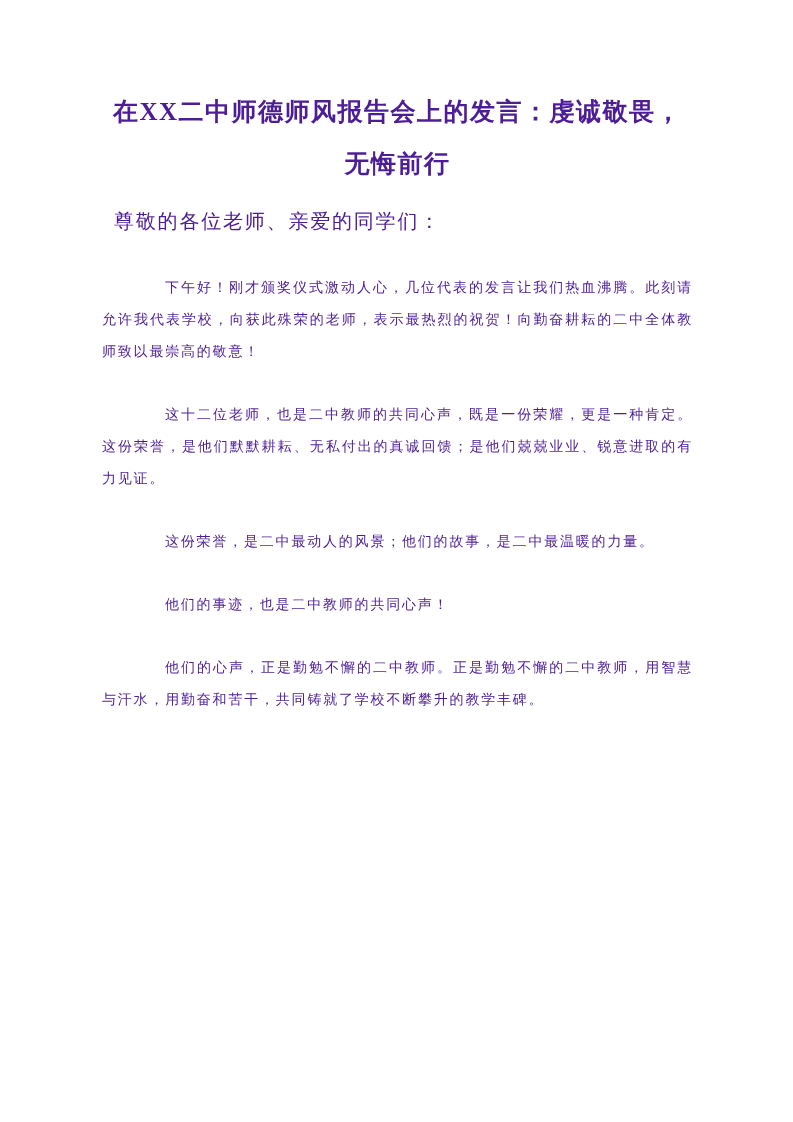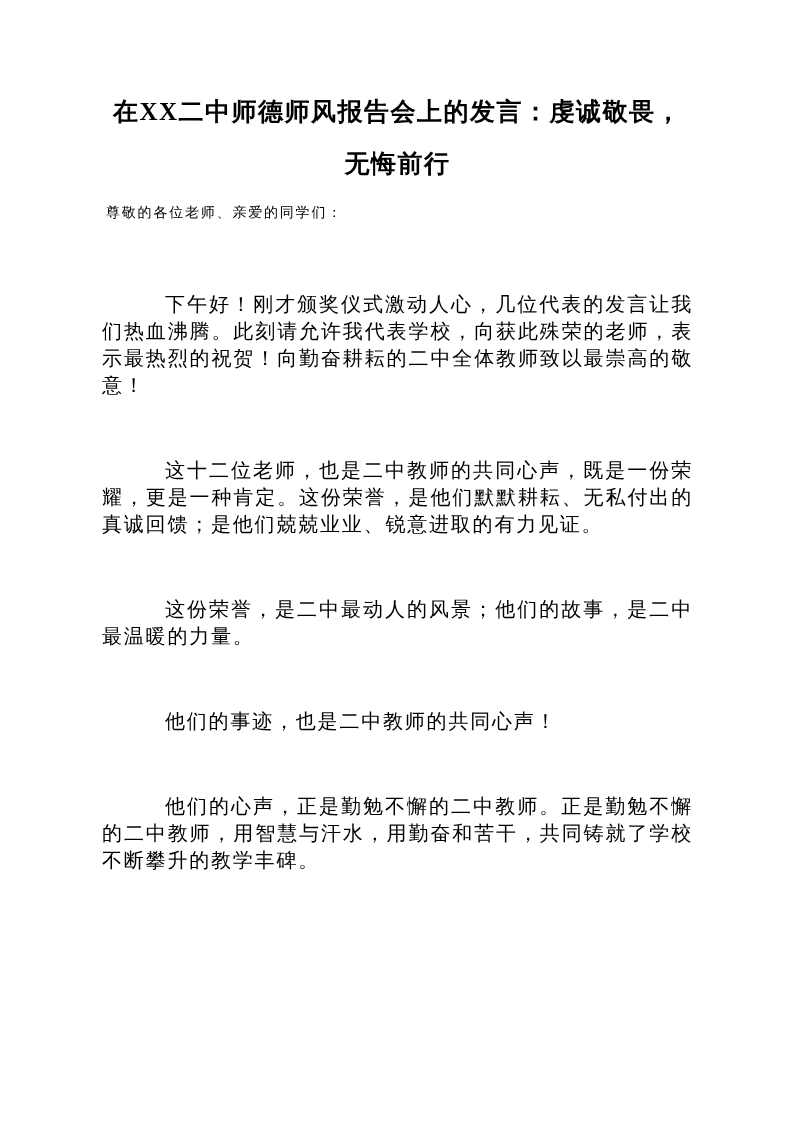--- a/index.html
+++ b/index.html
@@ -21,40 +21,40 @@
   }
   .doc-title {
     margin: 0;
     font-size: 25px;
     font-weight: bold;
     line-height: 52px;
     text-align: center;
     letter-spacing: 1.5px;
   }
   .salutation {
-    margin: 4px;
-    font-size: 14px;
+    margin: 12px;
+    font-size: 20px;
     line-height: 38.6px;
     letter-spacing: 1.8px;
     text-align: justify;
     text-indent: 0;
   }
   .body-paragraphs .para {
-    margin: 58px 0 0 0;
-    font-size: 20px;
-    line-height: 27px;
+    margin: 31px 0 0 0;
+    font-size: 14px;
+    line-height: 32px;
     letter-spacing: 1.8px;
     text-align: justify;
     text-indent: 63px;
   }
 </style>
 </head>
 <body style="background: rgb(255, 255, 255);">
 
-<div class="page" style="color: #000000;">
+<div class="page" style="color: #4c1d95;">
   <h1 class="doc-title">在XX二中师德师风报告会上的发言：虔诚敬畏，无悔前行</h1>
   <p class="salutation">尊敬的各位老师、亲爱的同学们：</p>
   <div class="body-paragraphs">
       <p class="para">下午好！刚才颁奖仪式激动人心，几位代表的发言让我们热血沸腾。此刻请允许我代表学校，向获此殊荣的老师，表示最热烈的祝贺！向勤奋耕耘的二中全体教师致以最崇高的敬意！</p>
       <p class="para">这十二位老师，也是二中教师的共同心声，既是一份荣耀，更是一种肯定。这份荣誉，是他们默默耕耘、无私付出的真诚回馈；是他们兢兢业业、锐意进取的有力见证。</p>
       <p class="para">这份荣誉，是二中最动人的风景；他们的故事，是二中最温暖的力量。</p>
       <p class="para">他们的事迹，也是二中教师的共同心声！</p>
       <p class="para">他们的心声，正是勤勉不懈的二中教师。正是勤勉不懈的二中教师，用智慧与汗水，用勤奋和苦干，共同铸就了学校不断攀升的教学丰碑。</p>
     </div>
 </div>

